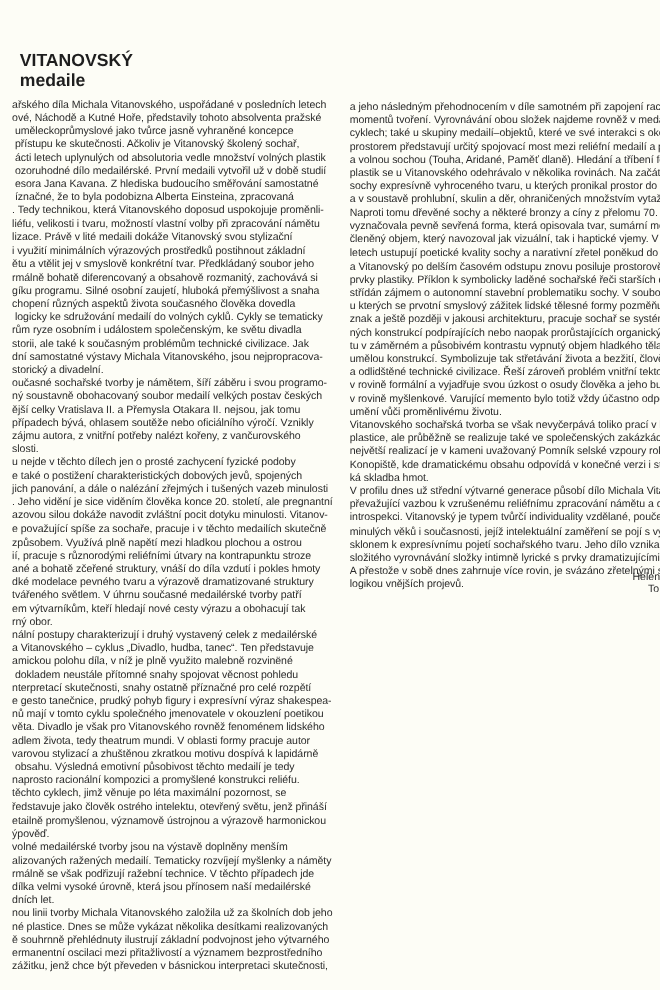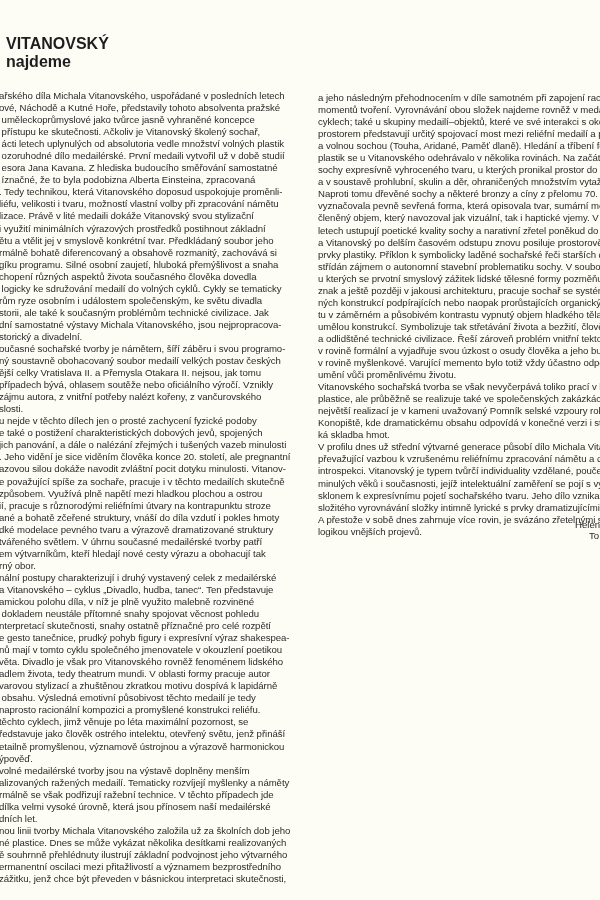--- a/index.html
+++ b/index.html
@@ -7,44 +7,44 @@
     width: 600px; height: 900px; overflow: hidden;
     background: #fdfdf6;
     position: relative;
     font-family: "Liberation Sans", sans-serif;
     color: #2a2a2a;
   }
   .title {
     position: absolute; left: 2px; top: 31px;
     font-family: "Liberation Sans", sans-serif;
     font-weight: bold; font-size: 16px; line-height: 18px;
-    color: #1e1e1e; margin: 4px;
+    color: #1e1e1e; margin: 16px;
   }
   .title .l2 { display: block; }
   .col {
     position: absolute;
     font-size: 9.6px;
     line-height: 12.05px;
     white-space: pre;
     letter-spacing: -0.05px;
   }
   .col .line { display: block; height: 12.05px; }
-  .col-left { left: -1px; top: 90px; width: 300px; overflow: hidden; }
+  .col-left { left: -1px; top: 90px; width: 300px; overflow: hidden; padding-left: 12px; }
   .col-right { left: 318px; top: 92px; width: 282px; overflow: hidden; }
   .signature {
     position: absolute; font-size: 9.6px; line-height: 12px; white-space: pre;
   }
   .sig-1 { left: 575px; top: 519px; }
   .sig-2 { left: 589px; top: 530px; }
 </style>
 </head>
 <body>
 
 <h1 class="title">
   <span class="l1">VITANOVSKÝ</span>
-  <span class="l2">najdeme</span>
+  <span class="l2">medaile</span>
 </h1>
 
 <div class="col col-left" id="col-left"><span class="line">ařského díla Michala Vitanovského, uspořádané v posledních letech</span><span class="line">ové, Náchodě a Kutné Hoře, představily tohoto absolventa pražské</span><span class="line"> uměleckoprůmyslové jako tvůrce jasně vyhraněné koncepce</span><span class="line"> přístupu ke skutečnosti. Ačkoliv je Vitanovský školený sochař,</span><span class="line"> ácti letech uplynulých od absolutoria vedle množství volných plastik</span><span class="line"> ozoruhodné dílo medailérské. První medaili vytvořil už v době studií</span><span class="line"> esora Jana Kavana. Z hlediska budoucího směřování samostatné</span><span class="line"> íznačné, že to byla podobizna Alberta Einsteina, zpracovaná</span><span class="line">. Tedy technikou, která Vitanovského doposud uspokojuje proměnli-</span><span class="line">liéfu, velikosti i tvaru, možností vlastní volby při zpracování námětu</span><span class="line">lizace. Právě v lité medaili dokáže Vitanovský svou stylizační</span><span class="line">i využití minimálních výrazových prostředků postihnout základní</span><span class="line">ětu a vtělit jej v smyslově konkrétní tvar. Předkládaný soubor jeho</span><span class="line">rmálně bohatě diferencovaný a obsahově rozmanitý, zachovává si</span><span class="line">gíku programu. Silné osobní zaujetí, hluboká přemýšlivost a snaha</span><span class="line">chopení různých aspektů života současného člověka dovedla</span><span class="line"> logicky ke sdružování medailí do volných cyklů. Cykly se tematicky</span><span class="line">rům ryze osobním i událostem společenským, ke světu divadla</span><span class="line">storii, ale také k současným problémům technické civilizace. Jak</span><span class="line">dní samostatné výstavy Michala Vitanovského, jsou nejpropracova-</span><span class="line">storický a divadelní.</span><span class="line">oučasné sochařské tvorby je námětem, šíří záběru i svou programo-</span><span class="line">ný soustavně obohacovaný soubor medailí velkých postav českých</span><span class="line">ější celky Vratislava II. a Přemysla Otakara II. nejsou, jak tomu</span><span class="line">případech bývá, ohlasem soutěže nebo oficiálního výročí. Vznikly</span><span class="line">zájmu autora, z vnitřní potřeby nalézt kořeny, z vančurovského</span><span class="line">slosti.</span><span class="line">u nejde v těchto dílech jen o prosté zachycení fyzické podoby</span><span class="line">e také o postižení charakteristických dobových jevů, spojených</span><span class="line">jich panování, a dále o nalézání zřejmých i tušených vazeb minulosti</span><span class="line">. Jeho vidění je sice viděním člověka konce 20. století, ale pregnantní</span><span class="line">azovou silou dokáže navodit zvláštní pocit dotyku minulosti. Vitanov-</span><span class="line">e považující spíše za sochaře, pracuje i v těchto medailích skutečně</span><span class="line">způsobem. Využívá plně napětí mezi hladkou plochou a ostrou</span><span class="line">ií, pracuje s různorodými reliéfními útvary na kontrapunktu stroze</span><span class="line">ané a bohatě zčeřené struktury, vnáší do díla vzdutí i pokles hmoty</span><span class="line">dké modelace pevného tvaru a výrazově dramatizované struktury</span><span class="line">tvářeného světlem. V úhrnu současné medailérské tvorby patří</span><span class="line">em výtvarníkům, kteří hledají nové cesty výrazu a obohacují tak</span><span class="line">rný obor.</span><span class="line">nální postupy charakterizují i druhý vystavený celek z medailérské</span><span class="line">a Vitanovského – cyklus „Divadlo, hudba, tanec“. Ten představuje</span><span class="line">amickou polohu díla, v níž je plně využito malebně rozvinëné</span><span class="line"> dokladem neustále přítomné snahy spojovat věcnost pohledu</span><span class="line">nterpretací skutečnosti, snahy ostatně příznačné pro celé rozpětí</span><span class="line">e gesto tanečnice, prudký pohyb figury i expresívní výraz shakespea-</span><span class="line">nů mají v tomto cyklu společného jmenovatele v okouzlení poetikou</span><span class="line">věta. Divadlo je však pro Vitanovského rovněž fenoménem lidského</span><span class="line">adlem života, tedy theatrum mundi. V oblasti formy pracuje autor</span><span class="line">varovou stylizací a zhuštěnou zkratkou motivu dospívá k lapidárně</span><span class="line"> obsahu. Výsledná emotivní působivost těchto medailí je tedy</span><span class="line">naprosto racionální kompozici a promyšlené konstrukci reliéfu.</span><span class="line">těchto cyklech, jimž věnuje po léta maximální pozornost, se</span><span class="line">ředstavuje jako člověk ostrého intelektu, otevřený světu, jenž přináší</span><span class="line">etailně promyšlenou, významově ústrojnou a výrazově harmonickou</span><span class="line">ýpověď.</span><span class="line">volné medailérské tvorby jsou na výstavě doplněny menším</span><span class="line">alizovaných ražených medailí. Tematicky rozvíjejí myšlenky a náměty</span><span class="line">rmálně se však podřizují ražební technice. V těchto případech jde</span><span class="line">dílka velmi vysoké úrovně, která jsou přínosem naší medailérské</span><span class="line">dních let.</span><span class="line">nou linii tvorby Michala Vitanovského založila už za školních dob jeho</span><span class="line">né plastice. Dnes se může vykázat několika desítkami realizovaných</span><span class="line">ě souhrnně přehlédnuty ilustrují základní podvojnost jeho výtvarného</span><span class="line">ermanentní oscilaci mezi přitažlivostí a významem bezprostředního</span><span class="line">zážitku, jenž chce být převeden v básnickou interpretaci skutečnosti,</span></div>
 <div class="col col-right" id="col-right"><span class="line">a jeho následným přehodnocením v díle samotném při zapojení racion</span><span class="line">momentů tvoření. Vyrovnávání obou složek najdeme rovněž v medailé</span><span class="line">cyklech; také u skupiny medailí–objektů, které ve své interakci s okolní</span><span class="line">prostorem představují určitý spojovací most mezi reliéfní medailí a pla</span><span class="line">a volnou sochou (Touha, Aridané, Paměť dlaně). Hledání a tříbení formo</span><span class="line">plastik se u Vitanovského odehrávalo v několika rovinách. Na začátku</span><span class="line">sochy expresívně vyhroceného tvaru, u kterých pronikal prostor do hm</span><span class="line">a v soustavě prohlubní, skulin a děr, ohraničených množstvím vytaženýc</span><span class="line">Naproti tomu dřevěné sochy a některé bronzy a cíny z přelomu 70. a 8</span><span class="line">vyznačovala pevně sevřená forma, která opisovala tvar, sumární modela</span><span class="line">členěný objem, který navozoval jak vizuální, tak i haptické vjemy. V po</span><span class="line">letech ustupují poetické kvality sochy a narativní zřetel poněkud do po</span><span class="line">a Vitanovský po delším časovém odstupu znovu posiluje prostorově ko</span><span class="line">prvky plastiky. Příklon k symbolicky laděné sochařské řeči starších děl</span><span class="line">střídán zájmem o autonomní stavební problematiku sochy. V souboru</span><span class="line">u kterých se prvotní smyslový zážitek lidské tělesné formy pozměňuje v j</span><span class="line">znak a ještě později v jakousi architekturu, pracuje sochař se systémer</span><span class="line">ných konstrukcí podpírajících nebo naopak prorůstajících organický tv</span><span class="line">tu v záměrném a působivém kontrastu vypnutý objem hladkého těla s</span><span class="line">umělou konstrukcí. Symbolizuje tak střetávání života a bezžití, člověka</span><span class="line">a odlidštěné technické civilizace. Řeší zároveň problém vnitřní tektonik</span><span class="line">v rovině formální a vyjadřuje svou úzkost o osudy člověka a jeho budo</span><span class="line">v rovině myšlenkové. Varující memento bylo totiž vždy účastno odpove</span><span class="line">umění vůči proměnlivému životu.</span><span class="line">Vitanovského sochařská tvorba se však nevyčerpává toliko prací v kon</span><span class="line">plastice, ale průběžně se realizuje také ve společenských zakázkách.</span><span class="line">největší realizací je v kameni uvažovaný Pomník selské vzpoury roku</span><span class="line">Konopiště, kde dramatickému obsahu odpovídá v konečné verzi i stejně</span><span class="line">ká skladba hmot.</span><span class="line">V profilu dnes už střední výtvarné generace působí dílo Michala Vitanc</span><span class="line">převažující vazbou k vzrušenému reliéfnímu zpracování námětu a důr</span><span class="line">introspekci. Vitanovský je typem tvůrčí individuality vzdělané, poučené</span><span class="line">minulých věků i současnosti, jejíž intelektuální zaměření se pojí s výra</span><span class="line">sklonem k expresívnímu pojetí sochařského tvaru. Jeho dílo vznikalo</span><span class="line">složitého vyrovnávání složky intimně lyrické s prvky dramatizujícími a ra</span><span class="line">A přestože v sobě dnes zahrnuje více rovin, je svázáno zřetelnými sou</span><span class="line">logikou vnějších projevů.</span></div>
 
 <div class="signature sig-1">Helena</div>
 <div class="signature sig-2">To</div>
 
 </body></html>

